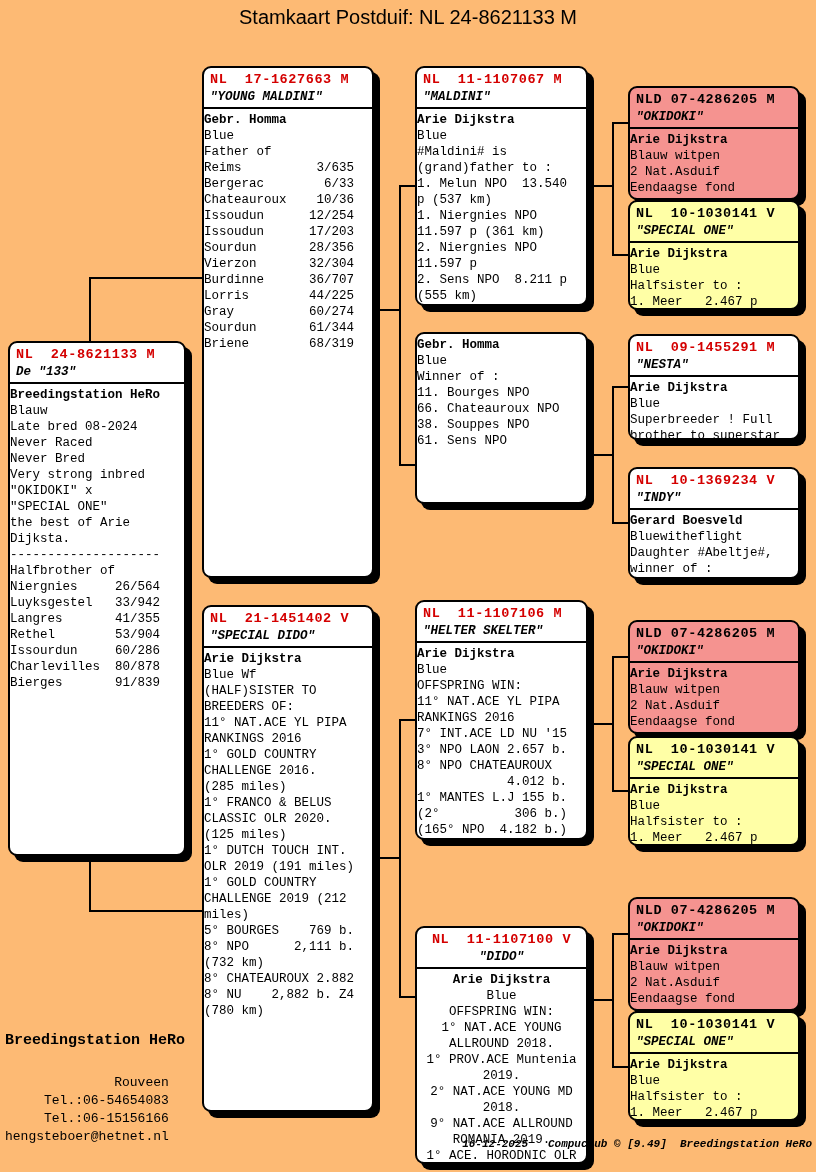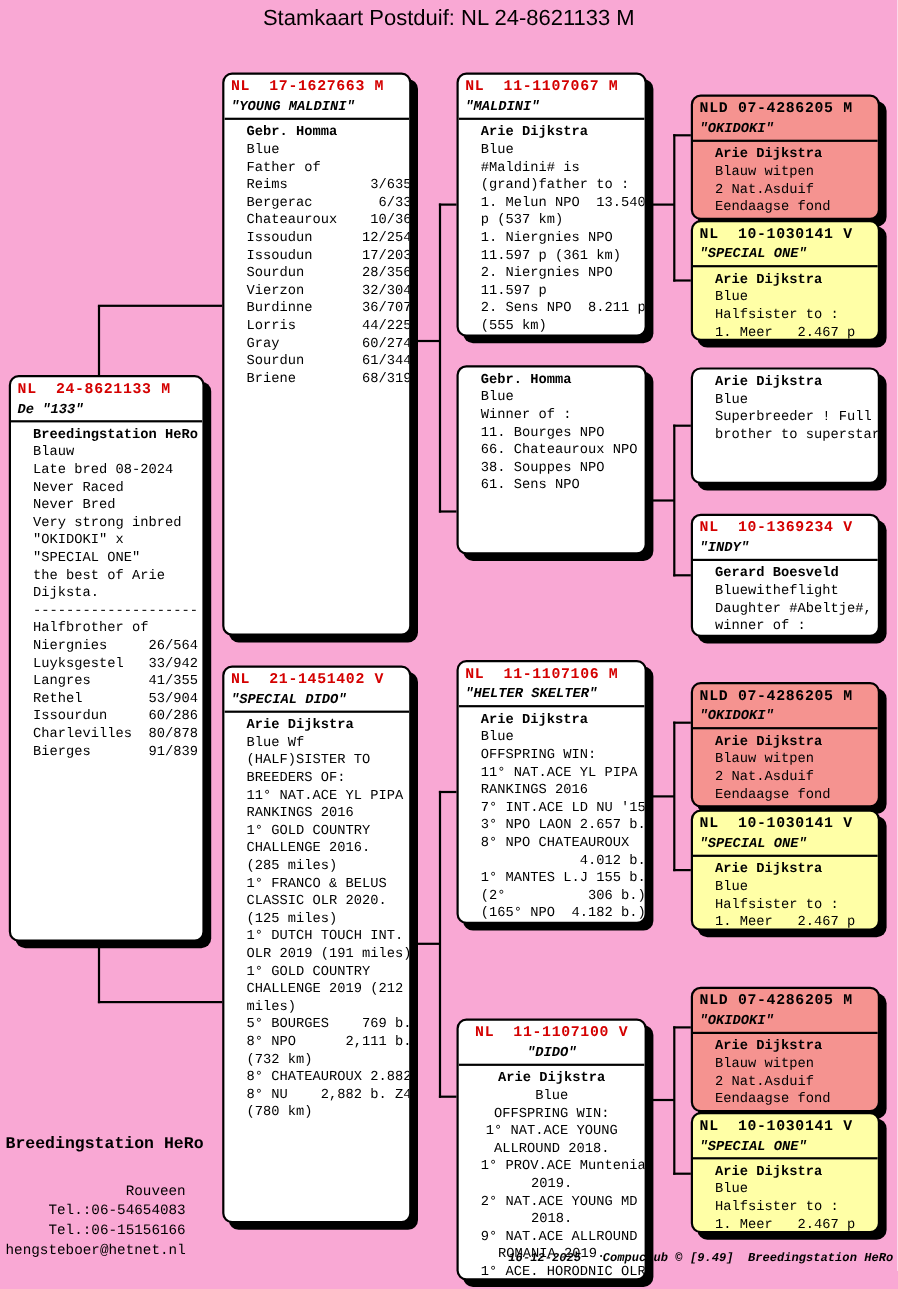--- a/index.html
+++ b/index.html
@@ -1,30 +1,30 @@
 <!DOCTYPE html>
 <html><head>
 <meta charset="utf-8">
 <style>
   html,body{margin:0;padding:0;background:#fff;}
-  #canvas{position:relative;width:816px;height:1172px;background:#f9a8d4;overflow:hidden;
+  #canvas{position:relative;width:816px;height:1172px;background:#fdba74;overflow:hidden;
           font-family:"Liberation Mono","DejaVu Sans Mono",monospace;}
   .title{position:absolute;left:0;top:6px;width:816px;text-align:center;
          font-family:"Liberation Sans","DejaVu Sans",sans-serif;font-size:20px;color:#000;}
   .box{position:absolute;border:2px solid #000;border-radius:9px;background:#fff;
        box-shadow:6px 6px 0 0 #000;box-sizing:border-box;overflow:hidden;}
   .box.pink{background:#f59390;margin-top:20px;}
   .box.yellow{background:#ffffa6;}
   .hdr{border-bottom:2px solid #000;padding:3px 6px 1px 6px;}
   .ring{font-size:13.5px;font-weight:bold;letter-spacing:.6px;height:18px;line-height:18px;
         color:#d40000;white-space:pre;}
   .pink .ring,.yellow .ring{color:#000;}
   .pname{font-size:12.5px;font-weight:bold;font-style:italic;height:17px;line-height:17px;
          color:#000;white-space:pre;}
-  .bbody{padding:3px 20px;}
+  .bbody{padding:3px 0;}
   .fancier{font-size:12.5px;font-weight:bold;height:16px;line-height:16px;white-space:pre;color:#000;}
   .ln{font-size:12.5px;height:16px;line-height:16px;white-space:pre;color:#000;}
   .hline,.vline{position:absolute;background:#000;}
   .hline{height:2px;}
   .vline{width:2px;}
   
   .pos-subject{left:8px;top:341px;width:178px;height:515px;}
   .pos-ym{left:202px;top:66px;width:172px;height:512px;}
   .pos-sd{left:202px;top:605px;width:172px;height:507px;}
   .pos-maldini{left:415px;top:66px;width:173px;height:240px;}
@@ -250,20 +250,24 @@
       <div class="fancier">Arie Dijkstra</div>
       <div>
           <div class="ln">Blue</div>
           <div class="ln">Halfsister to :</div>
           <div class="ln">1. Meer   2.467 p</div>
         </div>
     </div>
   </div>
 
   <div class="box white pos-nesta">
+    <div class="hdr">
+      <div class="ring">NL  09-1455291 M</div>
+      <div class="pname">"NESTA"</div>
+    </div>
     <div class="bbody">
       <div class="fancier">Arie Dijkstra</div>
       <div>
           <div class="ln">Blue</div>
           <div class="ln">Superbreeder ! Full</div>
           <div class="ln">brother to superstar</div>
         </div>
     </div>
   </div>
 

